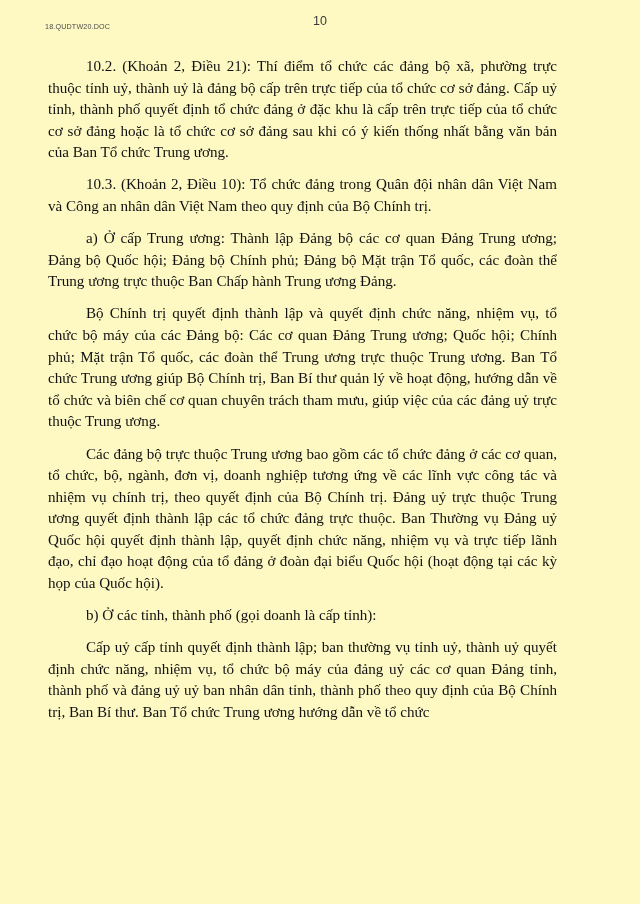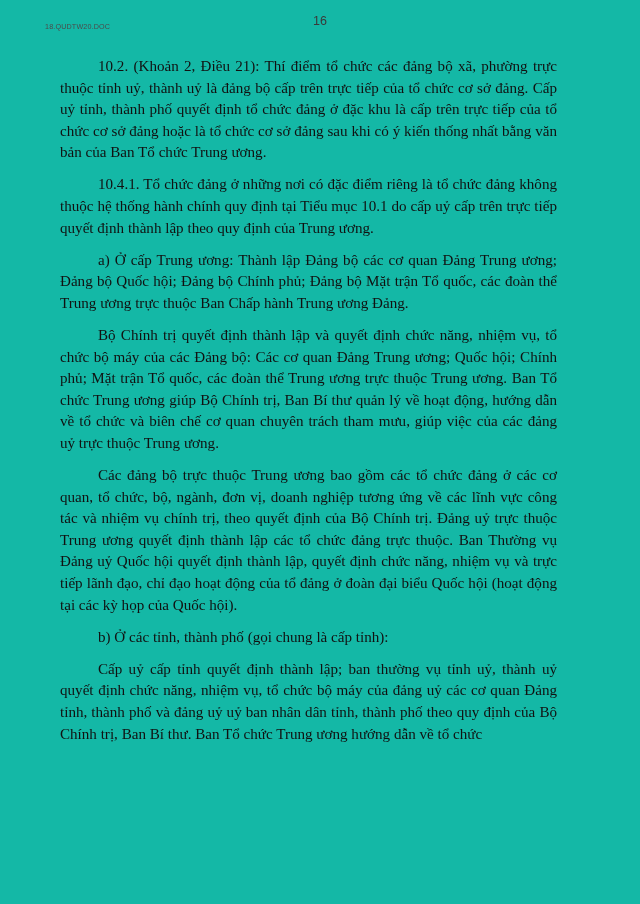--- a/index.html
+++ b/index.html
@@ -13,21 +13,21 @@
     height: 904px;
     overflow: hidden;
     font-family: "Liberation Serif", "DejaVu Serif", serif;
     color: #111111;
     position: relative;
   }
   .page {
     position: relative;
     width: 640px;
     height: 904px;
-    background: #14b8a6;
+    background: #fef9c3;
     box-sizing: border-box;
   }
   .page-header {
     position: absolute;
     top: 0;
     left: 0;
     right: 0;
     height: 46px;
   }
   .doc-code {
@@ -50,47 +50,47 @@
     font-size: 12.5px;
     color: #3a3a3a;
   }
   .body-text {
     position: absolute;
     left: 48px;
     top: 56px;
     width: 509px;
   }
   p.para {
-    margin: 0 0 0 12px;
+    margin: 0 0 0 0;
     padding: 0;
     font-size: 15.1px;
     line-height: 21.6px;
     text-align: justify;
     text-justify: inter-word;
     text-indent: 38px;
     color: #111111;
     -webkit-font-smoothing: antialiased;
   }
   p.para + p.para {
     margin-top: 10.5px;
   }
 </style>
 </head>
 <body>
 
 <div class="page">
 
   <div class="page-header">
     <div class="doc-code">18.QUDTW20.DOC</div>
-    <div class="page-number">16</div>
+    <div class="page-number">10</div>
   </div>
 
   <div class="body-text">
     <p class="para">10.2. (Khoản 2, Điều 21): Thí điểm tổ chức các đảng bộ xã, phường trực thuộc tỉnh uỷ, thành uỷ là đảng bộ cấp trên trực tiếp của tổ chức cơ sở đảng. Cấp uỷ tỉnh, thành phố quyết định tổ chức đảng ở đặc khu là cấp trên trực tiếp của tổ chức cơ sở đảng hoặc là tổ chức cơ sở đảng sau khi có ý kiến thống nhất bằng văn bản của Ban Tổ chức Trung ương.</p>
-    <p class="para">10.4.1. Tổ chức đảng ở những nơi có đặc điểm riêng là tổ chức đảng không thuộc hệ thống hành chính quy định tại Tiểu mục 10.1 do cấp uỷ cấp trên trực tiếp quyết định thành lập theo quy định của Trung ương.</p>
+    <p class="para">10.3. (Khoản 2, Điều 10): Tổ chức đảng trong Quân đội nhân dân Việt Nam và Công an nhân dân Việt Nam theo quy định của Bộ Chính trị.</p>
     <p class="para">a) Ở cấp Trung ương: Thành lập Đảng bộ các cơ quan Đảng Trung ương; Đảng bộ Quốc hội; Đảng bộ Chính phủ; Đảng bộ Mặt trận Tổ quốc, các đoàn thể Trung ương trực thuộc Ban Chấp hành Trung ương Đảng.</p>
     <p class="para">Bộ Chính trị quyết định thành lập và quyết định chức năng, nhiệm vụ, tổ chức bộ máy của các Đảng bộ: Các cơ quan Đảng Trung ương; Quốc hội; Chính phủ; Mặt trận Tổ quốc, các đoàn thể Trung ương trực thuộc Trung ương. Ban Tổ chức Trung ương giúp Bộ Chính trị, Ban Bí thư quản lý về hoạt động, hướng dẫn về tổ chức và biên chế cơ quan chuyên trách tham mưu, giúp việc của các đảng uỷ trực thuộc Trung ương.</p>
     <p class="para">Các đảng bộ trực thuộc Trung ương bao gồm các tổ chức đảng ở các cơ quan, tổ chức, bộ, ngành, đơn vị, doanh nghiệp tương ứng về các lĩnh vực công tác và nhiệm vụ chính trị, theo quyết định của Bộ Chính trị. Đảng uỷ trực thuộc Trung ương quyết định thành lập các tổ chức đảng trực thuộc. Ban Thường vụ Đảng uỷ Quốc hội quyết định thành lập, quyết định chức năng, nhiệm vụ và trực tiếp lãnh đạo, chỉ đạo hoạt động của tổ đảng ở đoàn đại biểu Quốc hội (hoạt động tại các kỳ họp của Quốc hội).</p>
-    <p class="para">b) Ở các tỉnh, thành phố (gọi chung là cấp tỉnh):</p>
+    <p class="para">b) Ở các tỉnh, thành phố (gọi doanh là cấp tỉnh):</p>
     <p class="para">Cấp uỷ cấp tỉnh quyết định thành lập; ban thường vụ tỉnh uỷ, thành uỷ quyết định chức năng, nhiệm vụ, tổ chức bộ máy của đảng uỷ các cơ quan Đảng tỉnh, thành phố và đảng uỷ uỷ ban nhân dân tỉnh, thành phố theo quy định của Bộ Chính trị, Ban Bí thư. Ban Tổ chức Trung ương hướng dẫn về tổ chức</p>
   </div>
 
 </div>
 
 </body></html>

